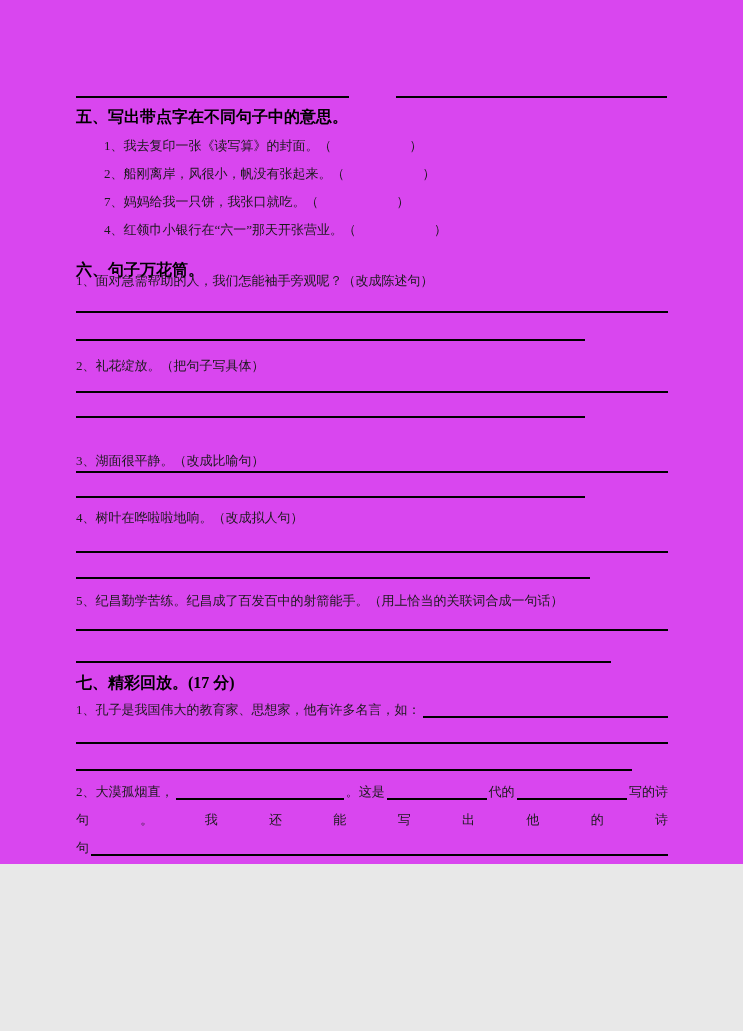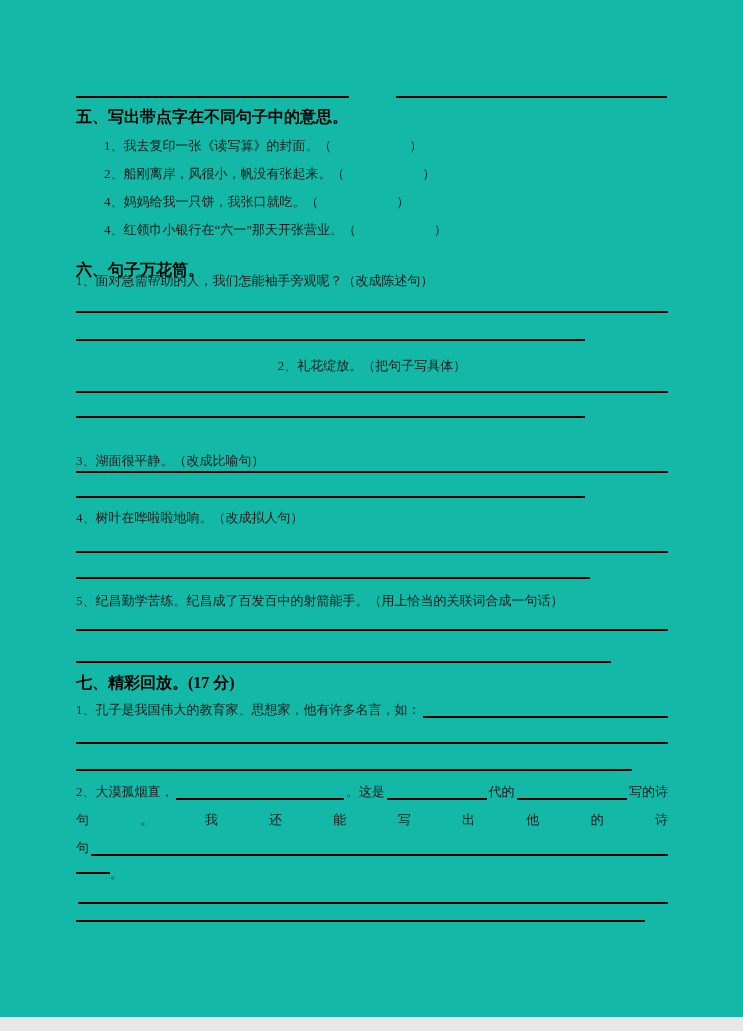--- a/index.html
+++ b/index.html
@@ -1,19 +1,19 @@
 <!DOCTYPE html>
 <html><head>
 <meta charset="utf-8">
 <style>
   html,body{margin:0;padding:0;background:#e8e8e8;}
   .page{
     position:relative;
-    width:743px;height:1017px;
-    background:#14b8a6;
+    width:743px;height:864px;
+    background:#d946ef;
     font-family:"Liberation Serif","DejaVu Serif",serif;
     color:#1a1a1a;
     overflow:hidden;
   }
   .trow{
     position:absolute;
     left:76px;width:592px;
     height:24px;line-height:24px;
     font-size:13px;
     white-space:nowrap;
@@ -57,30 +57,30 @@
 <body>
 
 <div class="page">
 
   <div class="hline" style="top:96px;left:76px;width:273px;"></div>
   <div class="hline" style="top:96px;left:396px;width:271px;"></div>
 
   <div class="trow bold" style="top:105px;">五、写出带点字在不同句子中的意思。</div>
   <div class="trow indent" style="top:134px;">1、我去复印一张《读写算》的封面。（　　　　　　）</div>
   <div class="trow indent" style="top:162px;">2、船刚离岸，风很小，帆没有张起来。（　　　　　　）</div>
-  <div class="trow indent" style="top:190px;">4、妈妈给我一只饼，我张口就吃。（　　　　　　）</div>
+  <div class="trow indent" style="top:190px;">7、妈妈给我一只饼，我张口就吃。（　　　　　　）</div>
   <div class="trow indent" style="top:218px;">4、红领巾小银行在“六一”那天开张营业。（　　　　　　）</div>
 
   <div class="trow bold" style="top:258px;">六、句子万花筒。</div>
 
   <div class="trow" style="top:269px;">1、面对急需帮助的人，我们怎能袖手旁观呢？（改成陈述句）</div>
   <div class="hline" style="top:311px;width:592px;"></div>
   <div class="hline" style="top:339px;width:509px;"></div>
 
-  <div class="trow" style="top:354px;text-align:center;">2、礼花绽放。（把句子写具体）</div>
+  <div class="trow" style="top:354px;">2、礼花绽放。（把句子写具体）</div>
   <div class="hline" style="top:391px;width:592px;"></div>
   <div class="hline" style="top:416px;width:509px;"></div>
 
   <div class="trow" style="top:429px;margin-top:20px;">3、湖面很平静。（改成比喻句）</div>
   <div class="hline" style="top:471px;width:592px;"></div>
   <div class="hline" style="top:496px;width:509px;"></div>
 
   <div class="trow" style="top:506px;">4、树叶在哗啦啦地响。（改成拟人句）</div>
   <div class="hline" style="top:551px;width:592px;"></div>
   <div class="hline" style="top:577px;width:514px;"></div>

